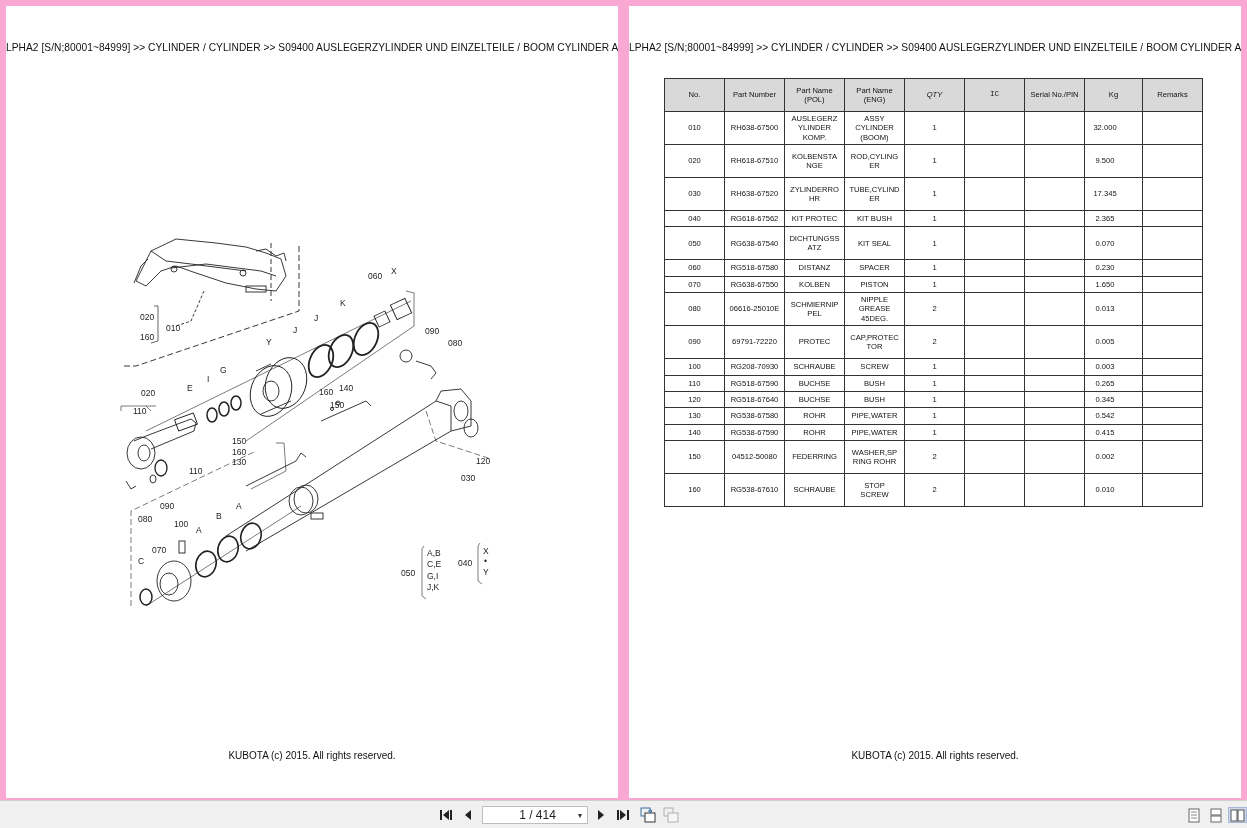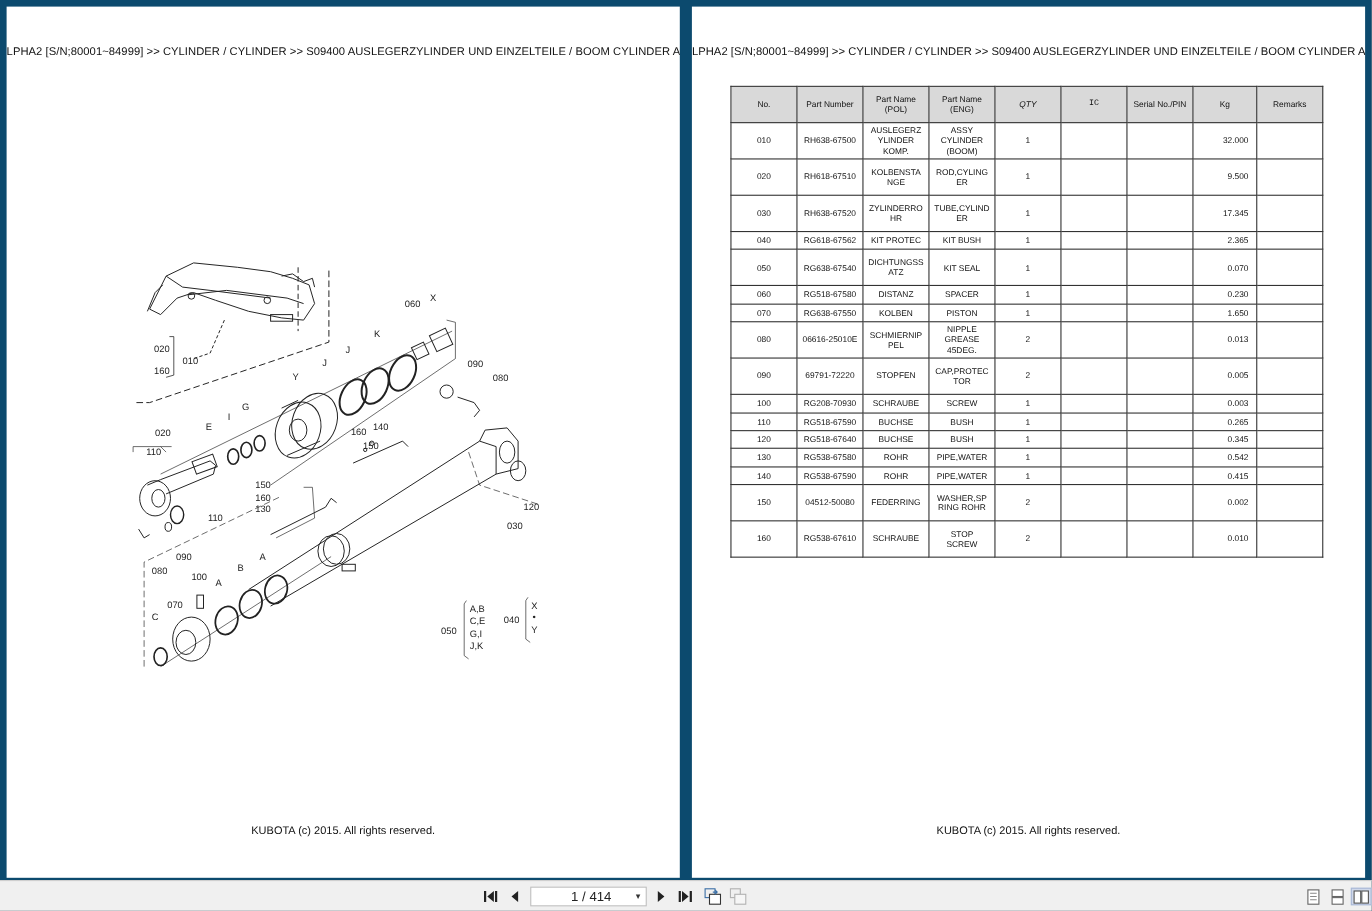--- a/index.html
+++ b/index.html
@@ -1,39 +1,39 @@
 <!DOCTYPE html>
 <html><head>
 <meta charset="utf-8">
 <style>
   * { box-sizing: border-box; margin: 0; padding: 0; }
   html, body { width: 1247px; height: 828px; overflow: hidden; }
   body { background: #a9a9a9; font-family: "Liberation Sans", sans-serif; position: relative; }
 
-  .viewer { position: absolute; left: 0; top: 0; width: 1247px; height: 800px; background: #0c4a6e; }
+  .viewer { position: absolute; left: 0; top: 0; width: 1247px; height: 800px; background: #f9a8d4; }
   .page { position: absolute; top: 6px; height: 792px; background: #ffffff; overflow: hidden; }
   .page.left { left: 6px; width: 612px; }
   .page.right { left: 629px; width: 612px; }
 
   .header-line { position: absolute; top: 36px; left: 0; white-space: nowrap; font-size: 10.2px; color: #111; letter-spacing: 0.05px; }
   .page.left .header-line { left: 0px; }
   .page.right .header-line { left: 0px; }
 
   .footer-line { position: absolute; top: 744px; width: 100%; text-align: center; font-size: 10px; color: #111; }
 
   
   .diagram { position: absolute; left: 100px; top: 225px; width: 400px; height: 385px; }
   .diagram svg { width: 100%; height: 100%; }
   .callout { font-family: "Liberation Sans", sans-serif; font-size: 8.5px; fill: #222; }
 
   
   .parts-table { position: absolute; left: 35px; top: 72px; border-collapse: collapse; font-size: 7.6px; color: #111; }
   .parts-table th, .parts-table td { border: 1px solid #333; text-align: center; vertical-align: middle; padding: 0 1px; line-height: 9.5px; }
   .parts-table th { background: #d9d9d9; font-weight: normal; height: 33px; }
-  .parts-table td.kg { text-align: right; padding-right: 7px; }
+  .parts-table td.kg { padding-right: 18px; }
   .c-no { width: 60px; } .c-pn { width: 60px; } .c-pol { width: 60px; } .c-eng { width: 60px; }
   .c-qty { width: 60px; font-style: italic; } .c-ic { width: 60px; font-family: Liberation Mono, monospace; } .c-ser { width: 60px; } .c-kg { width: 58px; } .c-rem { width: 60px; }
   tr.h33 td { height: 33px; } tr.h16 td { height: 16.4px; }
 
   
   .toolbar { position: absolute; left: 0; top: 800px; width: 1247px; height: 28px; background: #f0f0f0; border-top: 1px solid #cfcfcf; }
   .tb-btn { position: absolute; top: 6px; height: 16px; display: flex; align-items: center; justify-content: center; cursor: pointer; }
   .page-box { position: absolute; left: 482px; top: 5px; width: 106px; height: 18px; background: #fff; border: 1px solid #bdbdbd; font-size: 12px; color: #222; display: flex; align-items: center; }
   .page-box .val { flex: 1; text-align: center; padding-left: 19px; }
   .page-box .dd { width: 14px; font-size: 7px; color: #333; text-align: center; }
@@ -278,21 +278,21 @@
             <td><span>NIPPLE</span><br><span>GREASE</span><br><span>45DEG.</span></td>
             <td>2</td>
             <td></td>
             <td></td>
             <td class="kg">0.013</td>
             <td></td>
           </tr>
           <tr class="h33">
             <td>090</td>
             <td>69791-72220</td>
-            <td><span>STOPFEN</span></td>
+            <td><span>PROTEC</span></td>
             <td><span>CAP,PROTEC</span><br><span>TOR</span></td>
             <td>2</td>
             <td></td>
             <td></td>
             <td class="kg">0.005</td>
             <td></td>
           </tr>
           <tr class="h16">
             <td>100</td>
             <td>RG208-70930</td>

